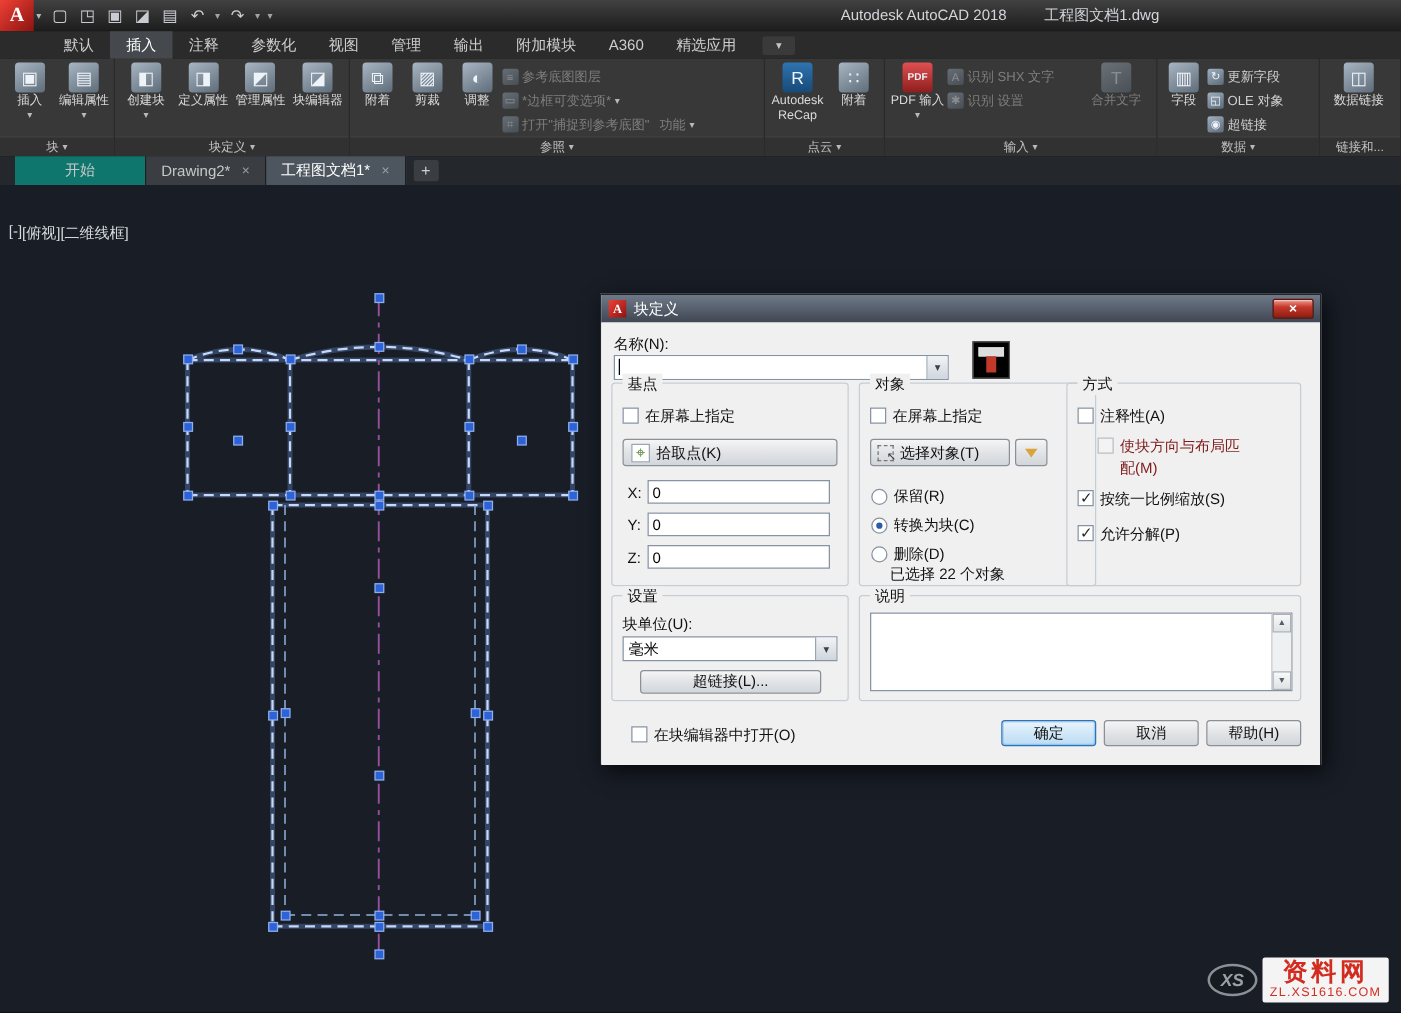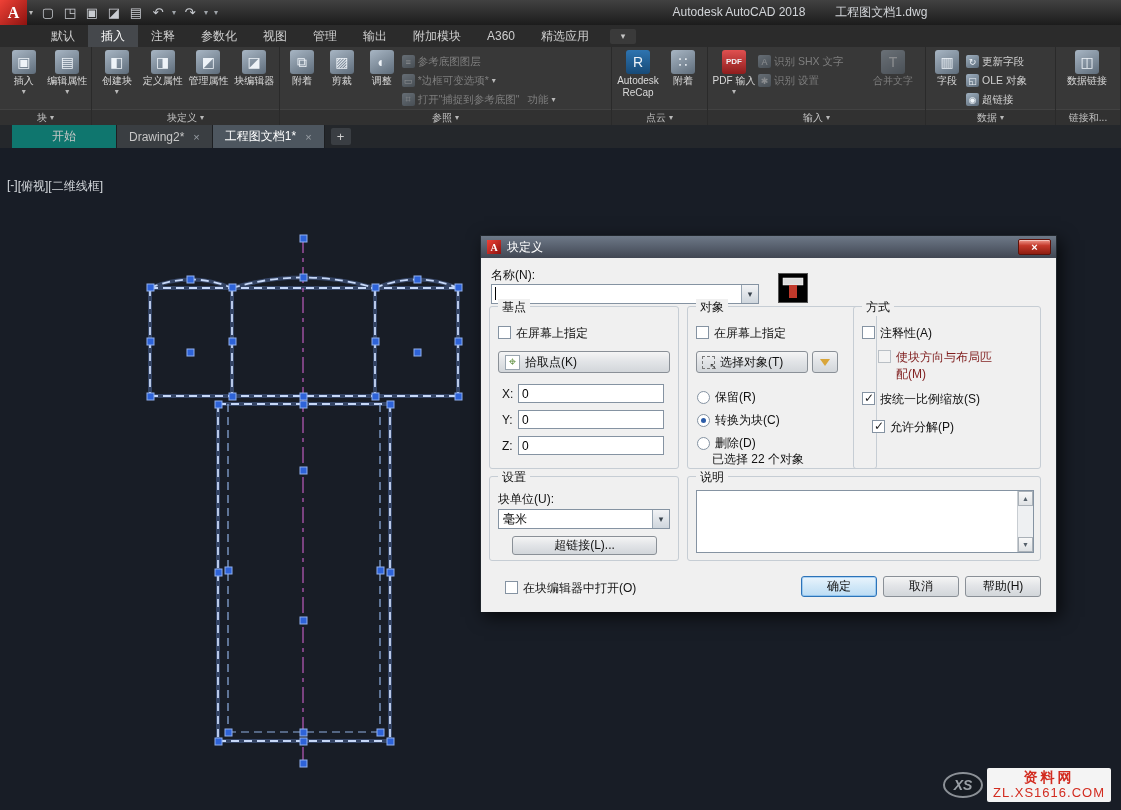--- a/index.html
+++ b/index.html
@@ -55,22 +55,22 @@
   .sel-glow{stroke:#4c6598;stroke-width:4;fill:none;opacity:.55;}
   .sel-line{stroke:var(--selection-line,#c7d8f7);stroke-width:1.8;fill:none;stroke-dasharray:8 5;}
   .thr-line{stroke:#8fb0e0;stroke-width:1.2;fill:none;stroke-dasharray:8 5;}
   .center-line{stroke:var(--centerline-purple,#9a4f9e);stroke-width:1.5;fill:none;stroke-dasharray:16 5 4 5;}
   .grip{fill:var(--grip-blue,#2e63d8);stroke:#8fb0ee;stroke-width:1;}
 
   
   .watermark{position:absolute;right:10px;bottom:8px;display:flex;align-items:center;gap:4px;}
   .wm-logo{width:40px;height:26px;border:2px solid #8b9096;border-radius:50%;display:flex;align-items:center;justify-content:center;color:#9aa0a6;font-style:italic;font-weight:bold;font-size:14px;background:rgba(20,24,30,.4);}
   .wm-box{background:#f4f4f4;padding:2px 6px;border-radius:2px;text-align:center;}
-  .wm-name{color:#d22c20;font-size:14px;font-weight:bold;letter-spacing:3px;line-height:1.05;}
-  .wm-url{color:#d22c20;font-size:13px;letter-spacing:1px;}
+  .wm-name{color:#d22c20;font-size:20px;font-weight:bold;letter-spacing:3px;line-height:1.05;}
+  .wm-url{color:#d22c20;font-size:10px;letter-spacing:1px;}
 
   
   .dialog{position:absolute;left:480px;top:235px;width:577px;height:377px;border:1px solid #20262c;box-shadow:4px 5px 16px rgba(0,0,0,.7);background:#f0f0f0;z-index:20;}
   .dlg-title{height:22px;background:linear-gradient(#6e7988,#404652);display:flex;align-items:center;padding:0 6px;position:relative;}
   .dlg-icon{width:14px;height:14px;background:linear-gradient(135deg,#ef4136,#8d1310);color:#fff;font-size:10px;font-weight:bold;display:flex;align-items:center;justify-content:center;margin-right:6px;font-family:"Liberation Serif",serif;}
   .dlg-title-text{color:#fff;font-size:12px;}
   .dlg-close{position:absolute;right:5px;top:3px;width:33px;height:16px;background:linear-gradient(#f09a8d,#c4392b 40%,#8e1d10);border:1px solid #5d120a;border-radius:2px;color:#fff;font-size:11px;font-weight:bold;display:flex;align-items:center;justify-content:center;box-shadow:inset 0 1px 0 rgba(255,255,255,.45);}
   .dlg-body{position:relative;height:354px;background:#f0f0f0;}
   .lbl{position:absolute;font-size:12px;color:#111;white-space:nowrap;}
   .groupbox{position:absolute;border:1px solid #c6cdd4;border-radius:3px;}
@@ -474,21 +474,21 @@
           <span>注释性(A)</span>
         </div>
         <div class="cb dis2" style="left:24px;top:42px;width:140px">
           <span class="cbox"></span>
           <span style="width:104px">使块方向与布局匹配(M)</span>
         </div>
         <div class="cb checked" style="left:8px;top:84px">
           <span class="cbox"></span>
           <span>按统一比例缩放(S)</span>
         </div>
-        <div class="cb checked" style="left:18px;top:112px">
+        <div class="cb checked" style="left:8px;top:112px">
           <span class="cbox"></span>
           <span>允许分解(P)</span>
         </div>
       </div>
 
       <div class="groupbox" style="left:8px;top:218px;width:190px;height:85px">
         <span class="gb-label">设置</span>
         <span class="lbl" style="left:8px;top:14px">块单位(U):</span>
         <div class="dropdown" style="left:8px;top:32px;width:172px;height:20px">
           <span class="dd-text">毫米</span>

